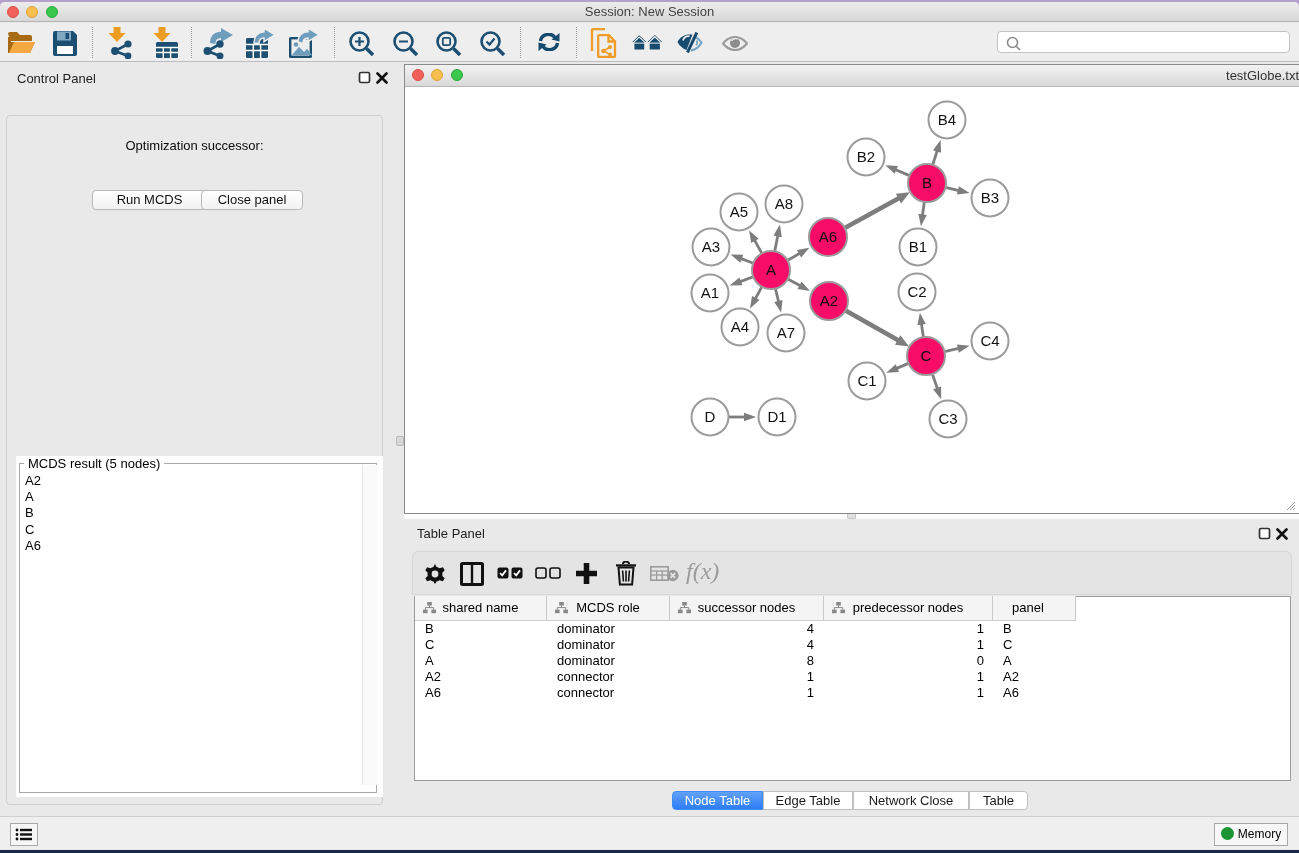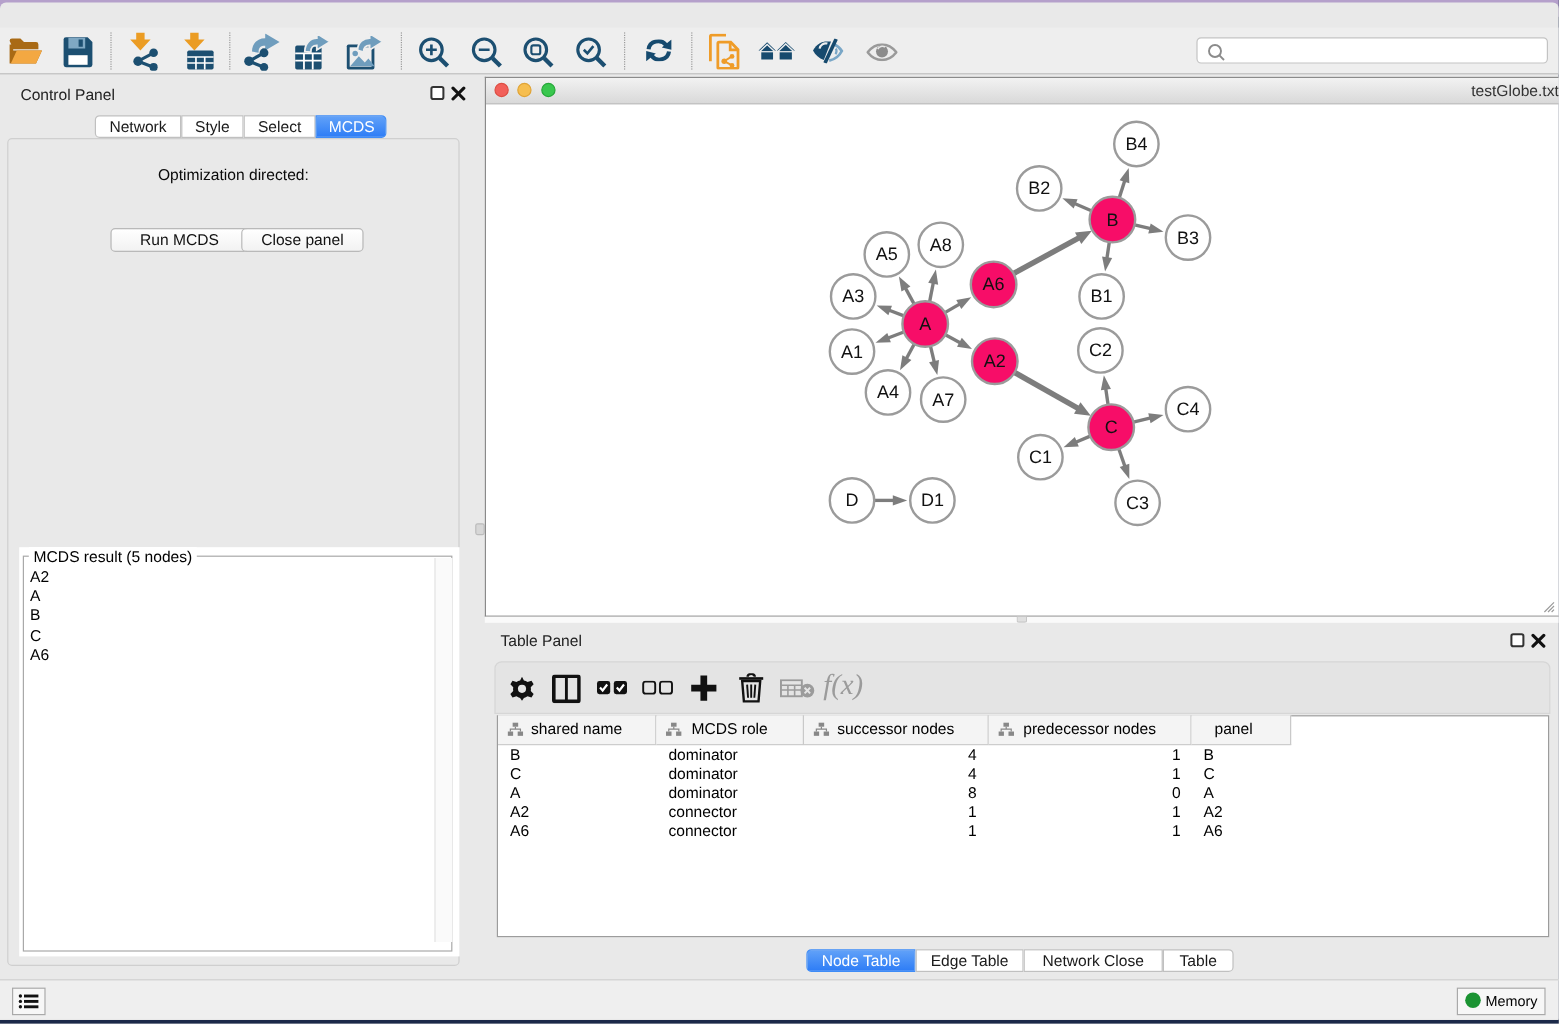--- a/index.html
+++ b/index.html
@@ -35,20 +35,25 @@
 .row{position:absolute;height:16px;line-height:16px;color:#000}
 .tabrow2{position:absolute;display:flex}
 #statusbar{position:absolute;left:0;top:814px;width:1299px;height:33px;background:#efefef;border-top:1px solid #cfcfcf}
 #membtn{position:absolute;right:11px;top:6px;width:74px;height:23px;background:#f7f7f7;border:1px solid #a9a9a9;font-size:12px;color:#000;line-height:21px;text-align:center}
 #listbtn{position:absolute;left:10px;top:6px;width:28px;height:23px;background:#f7f7f7;border:1px solid #a9a9a9}
 svg{display:block}
 </style></head>
 <body>
 <div id="deskTop"></div>
 <div id="app">
+  <div id="titlebar">Session: New Session
+    <span class="tl" style="left:7px;top:4px;background:#f2605a;border:1px solid #dd4f44"></span>
+    <span class="tl" style="left:26px;top:4px;background:#f6be4f;border:1px solid #e0a436"></span>
+    <span class="tl" style="left:46px;top:4px;background:#39c74e;border:1px solid #27a83a"></span>
+  </div>
   <div id="toolbar">
     <div class="sep" style="left:92px"></div>
 <div class="sep" style="left:191px"></div>
 <div class="sep" style="left:334px"></div>
 <div class="sep" style="left:520px"></div>
 <div class="sep" style="left:576px"></div>
 <svg class="ticon" style="left:7px;top:8px" width="29" height="26" viewBox="0 0 29 26">
  <path d="M1 3 a2 2 0 0 1 2-2 h7 l3 3 h10 a2 2 0 0 1 2 2 v4 H4 Z" fill="#a96a15"></path>
  <path d="M1 22 V6 h3 v5 h21 l3 0 -5 11 Z" fill="#a96a15"></path>
  <path d="M7 11 h21 l-5 11 H2 Z" fill="#f3a842"></path>
@@ -165,28 +170,22 @@
           <line x1="12.2" y1="12.2" x2="16" y2="16" stroke="#8b8b8b" stroke-width="1.6"></line>
         </svg>
       </div>
   </div>
   <div id="leftpanel">
     <div class="pnl-title abs" style="left:17px;top:8px">Control Panel</div>
     <svg class="abs" style="left:358px;top:8px" width="32" height="13" viewBox="0 0 32 13">
         <rect x="1.5" y="1.5" width="10" height="10" rx="1.5" fill="#fff" stroke="#333" stroke-width="1.7"></rect>
         <path d="M19.5 2.5 L28.5 11.5 M28.5 2.5 L19.5 11.5" stroke="#111" stroke-width="2.6" stroke-linecap="round"></path>
       </svg>
-    <div class="tabrow" style="left:79px;top:33px">
-      <div class="tab" style="border-radius:4px 0 0 4px;width:72px">Network</div>
-      <div class="tab" style="width:52px">Style</div>
-      <div class="tab" style="width:60px">Select</div>
-      <div class="tab sel" style="border-radius:0 4px 4px 0;width:59px">MCDS</div>
-    </div>
     <div id="cp-pane">
-      <div class="abs" style="left:0;top:22px;width:100%;text-align:center;font-size:13px;color:#0a0a0a">Optimization directed:</div>
+      <div class="abs" style="left:0;top:22px;width:100%;text-align:center;font-size:13px;color:#0a0a0a">Optimization successor:</div>
       <div class="btn" style="left:85px;top:74px;width:115px">Run MCDS</div>
       <div class="btn" style="left:194px;top:74px;width:102px">Close panel</div>
       <div id="mcdsbox">
         <div id="fieldset"></div>
         <div class="abs" style="left:8px;top:0;background:#fff;padding:0 4px;font-size:13px;color:#000">MCDS result (5 nodes)</div>
         <div id="mcdslist" class="abs" style="left:6px;top:15px">A2<br>A<br>B<br>C<br>A6</div>
         <div id="sbtrack"></div>
       </div>
     </div>
   </div>

